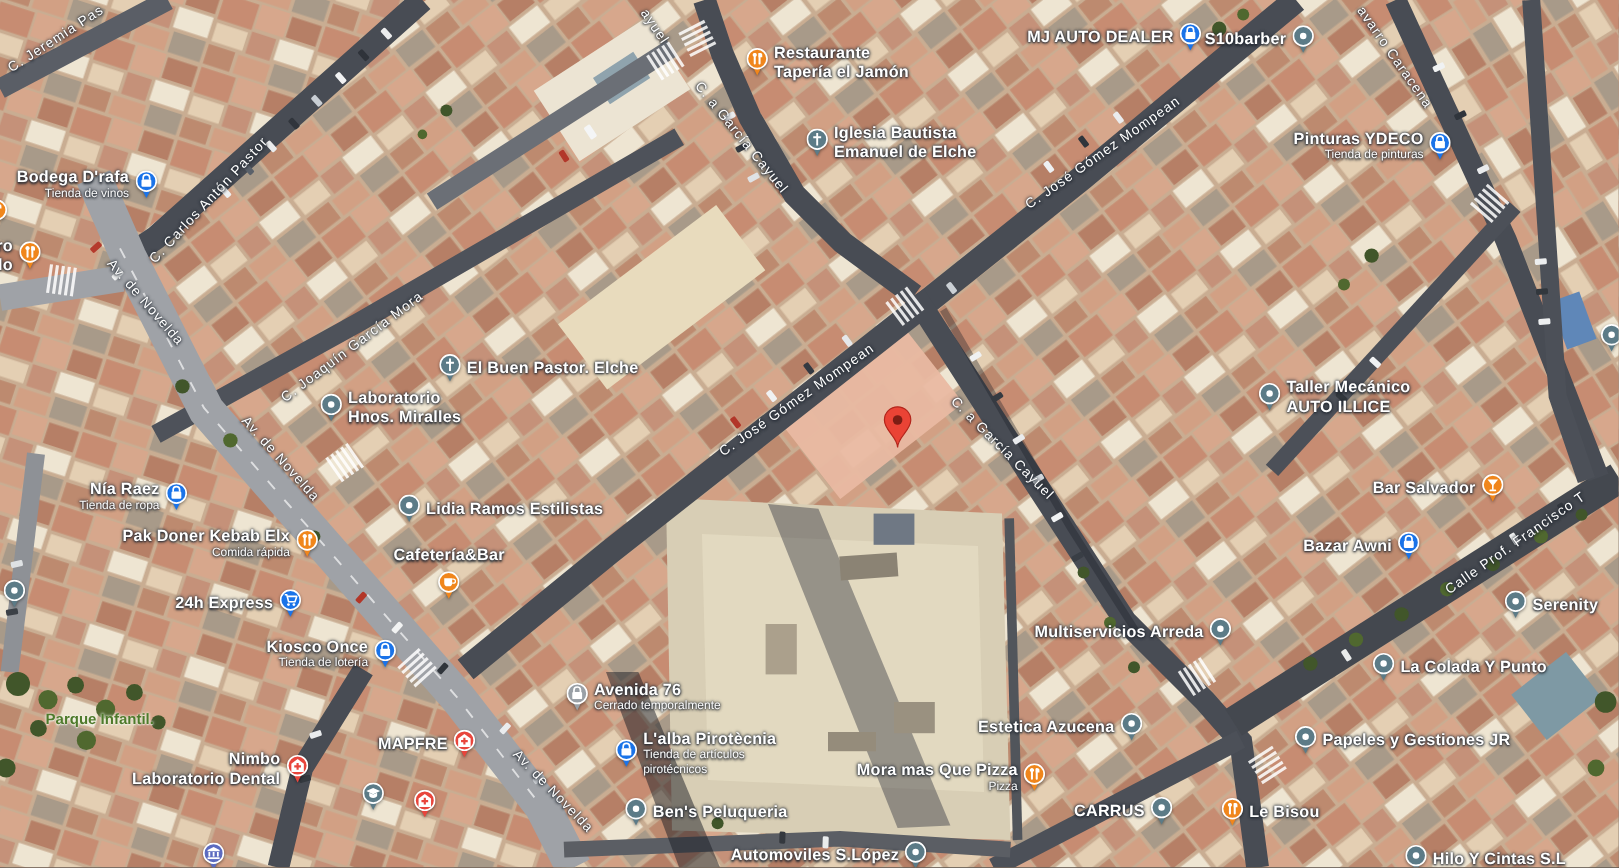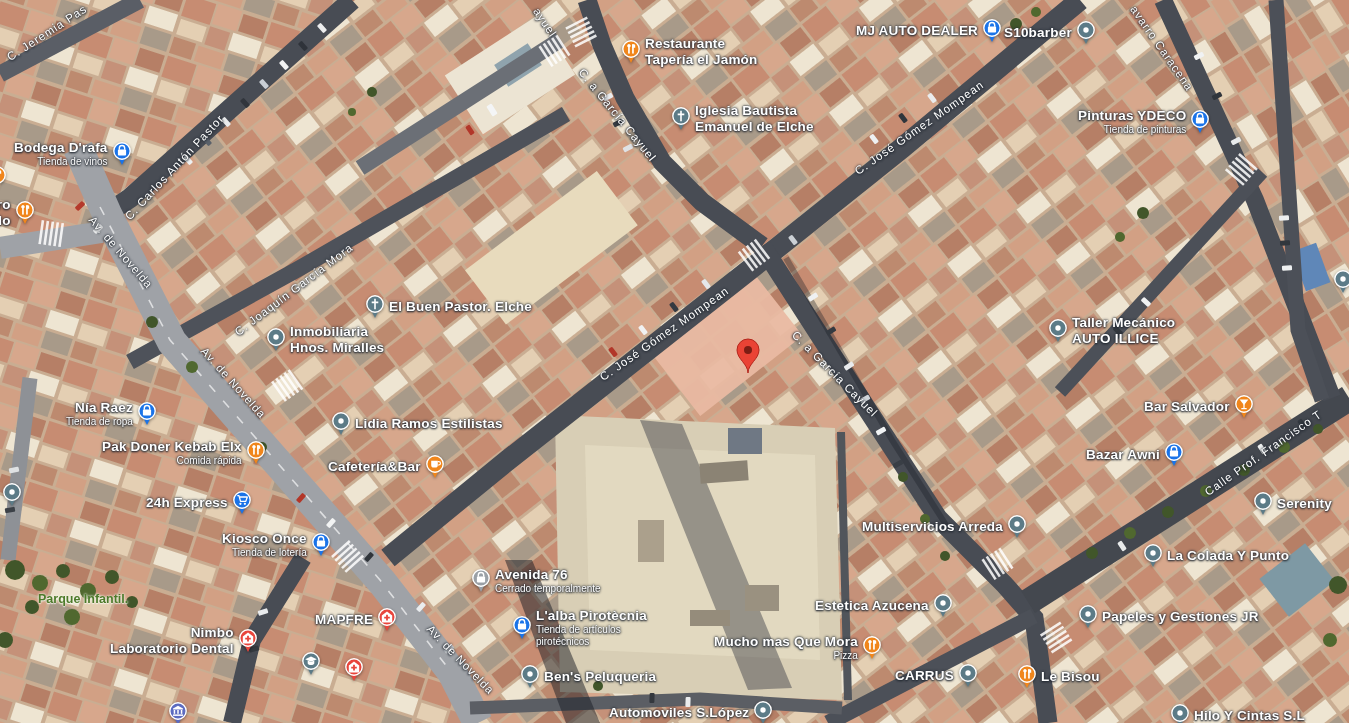--- a/index.html
+++ b/index.html
@@ -343,21 +343,21 @@
       </div>
       <div class="poi side-left" style="left: 267px; top: 324px;">
         <span class="poi-ic">
           <svg width="18" height="24" viewBox="0 0 18 24" aria-hidden="true">
             <path d="M9,23 L5.2,15.5 L12.8,15.5 Z" fill="#5c7b87"></path>
             <circle cx="9" cy="9" r="8.2" fill="#5c7b87" stroke="#fff" stroke-width="1.4"></circle>
             <circle cx="9" cy="9" r="2.7" fill="#fff"></circle>
           </svg>
         </span>
         <span class="txt">
-          <span class="t1">Inmobiliaria</span>
+          <span class="t1">Laboratorio</span>
           <span class="t1">Hnos. Miralles</span>
         </span>
       </div>
       <div class="poi side-right" style="left: 66px; top: 400px;">
         <span class="txt">
           <span class="t1">Nía Raez</span>
           <span class="t2">Tienda de ropa</span>
         </span>
         <span class="poi-ic">
           <svg width="18" height="24" viewBox="0 0 18 24" aria-hidden="true">
@@ -389,21 +389,21 @@
           <svg width="18" height="24" viewBox="0 0 18 24" aria-hidden="true">
             <path d="M9,23 L5.2,15.5 L12.8,15.5 Z" fill="#5c7b87"></path>
             <circle cx="9" cy="9" r="8.2" fill="#5c7b87" stroke="#fff" stroke-width="1.4"></circle>
             <circle cx="9" cy="9" r="2.7" fill="#fff"></circle>
           </svg>
         </span>
         <span class="txt">
           <span class="t1">Lidia Ramos Estilistas</span>
         </span>
       </div>
-      <div class="poi side-right" style="left: 328px; top: 455px;">
+      <div class="poi side-right" style="left: 328px; top: 455px; flex-direction: column;">
         <span class="txt">
           <span class="t1">Cafetería&amp;Bar</span>
         </span>
         <span class="poi-ic">
           <svg width="18" height="24" viewBox="0 0 18 24" aria-hidden="true">
             <path d="M9,23 L5.2,15.5 L12.8,15.5 Z" fill="#f0861c"></path>
             <circle cx="9" cy="9" r="8.2" fill="#f0861c" stroke="#fff" stroke-width="1.4"></circle>
             <path d="M5.2,5.8 h6.6 v4.2 a2.6,2.6 0 0 1 -2.6,2.6 H7.8 a2.6,2.6 0 0 1 -2.6,-2.6 z" fill="#fff"></path>
             <path d="M11.8,6.6 h1 a1.7,1.7 0 0 1 0,3.4 h-1" fill="none" stroke="#fff" stroke-width="1.1"></path>
           </svg>
@@ -541,21 +541,21 @@
         <span class="poi-ic">
           <svg width="18" height="24" viewBox="0 0 18 24" aria-hidden="true">
             <path d="M9,23 L5.2,15.5 L12.8,15.5 Z" fill="#5c7b87"></path>
             <circle cx="9" cy="9" r="8.2" fill="#5c7b87" stroke="#fff" stroke-width="1.4"></circle>
             <circle cx="9" cy="9" r="2.7" fill="#fff"></circle>
           </svg>
         </span>
       </div>
       <div class="poi side-right" style="left: 714px; top: 634px;">
         <span class="txt">
-          <span class="t1">Mucho mas Que Mora</span>
+          <span class="t1">Mora mas Que Pizza</span>
           <span class="t2">Pizza</span>
         </span>
         <span class="poi-ic">
           <svg width="18" height="24" viewBox="0 0 18 24" aria-hidden="true">
             <path d="M9,23 L5.2,15.5 L12.8,15.5 Z" fill="#f0861c"></path>
             <circle cx="9" cy="9" r="8.2" fill="#f0861c" stroke="#fff" stroke-width="1.4"></circle>
             <rect x="6.1" y="4.2" width="1.7" height="9.6" rx="0.8" fill="#fff"></rect>
             <rect x="5.2" y="4.2" width="3.5" height="3.1" rx="1.5" fill="#fff"></rect>
             <rect x="10.1" y="4.2" width="1.7" height="9.6" rx="0.8" fill="#fff"></rect>
             <path d="M10.1,4.2 h1.7 a1.4,1.4 0 0 1 1.4,1.4 v2.2 h-3.1 z" fill="#fff"></path>

